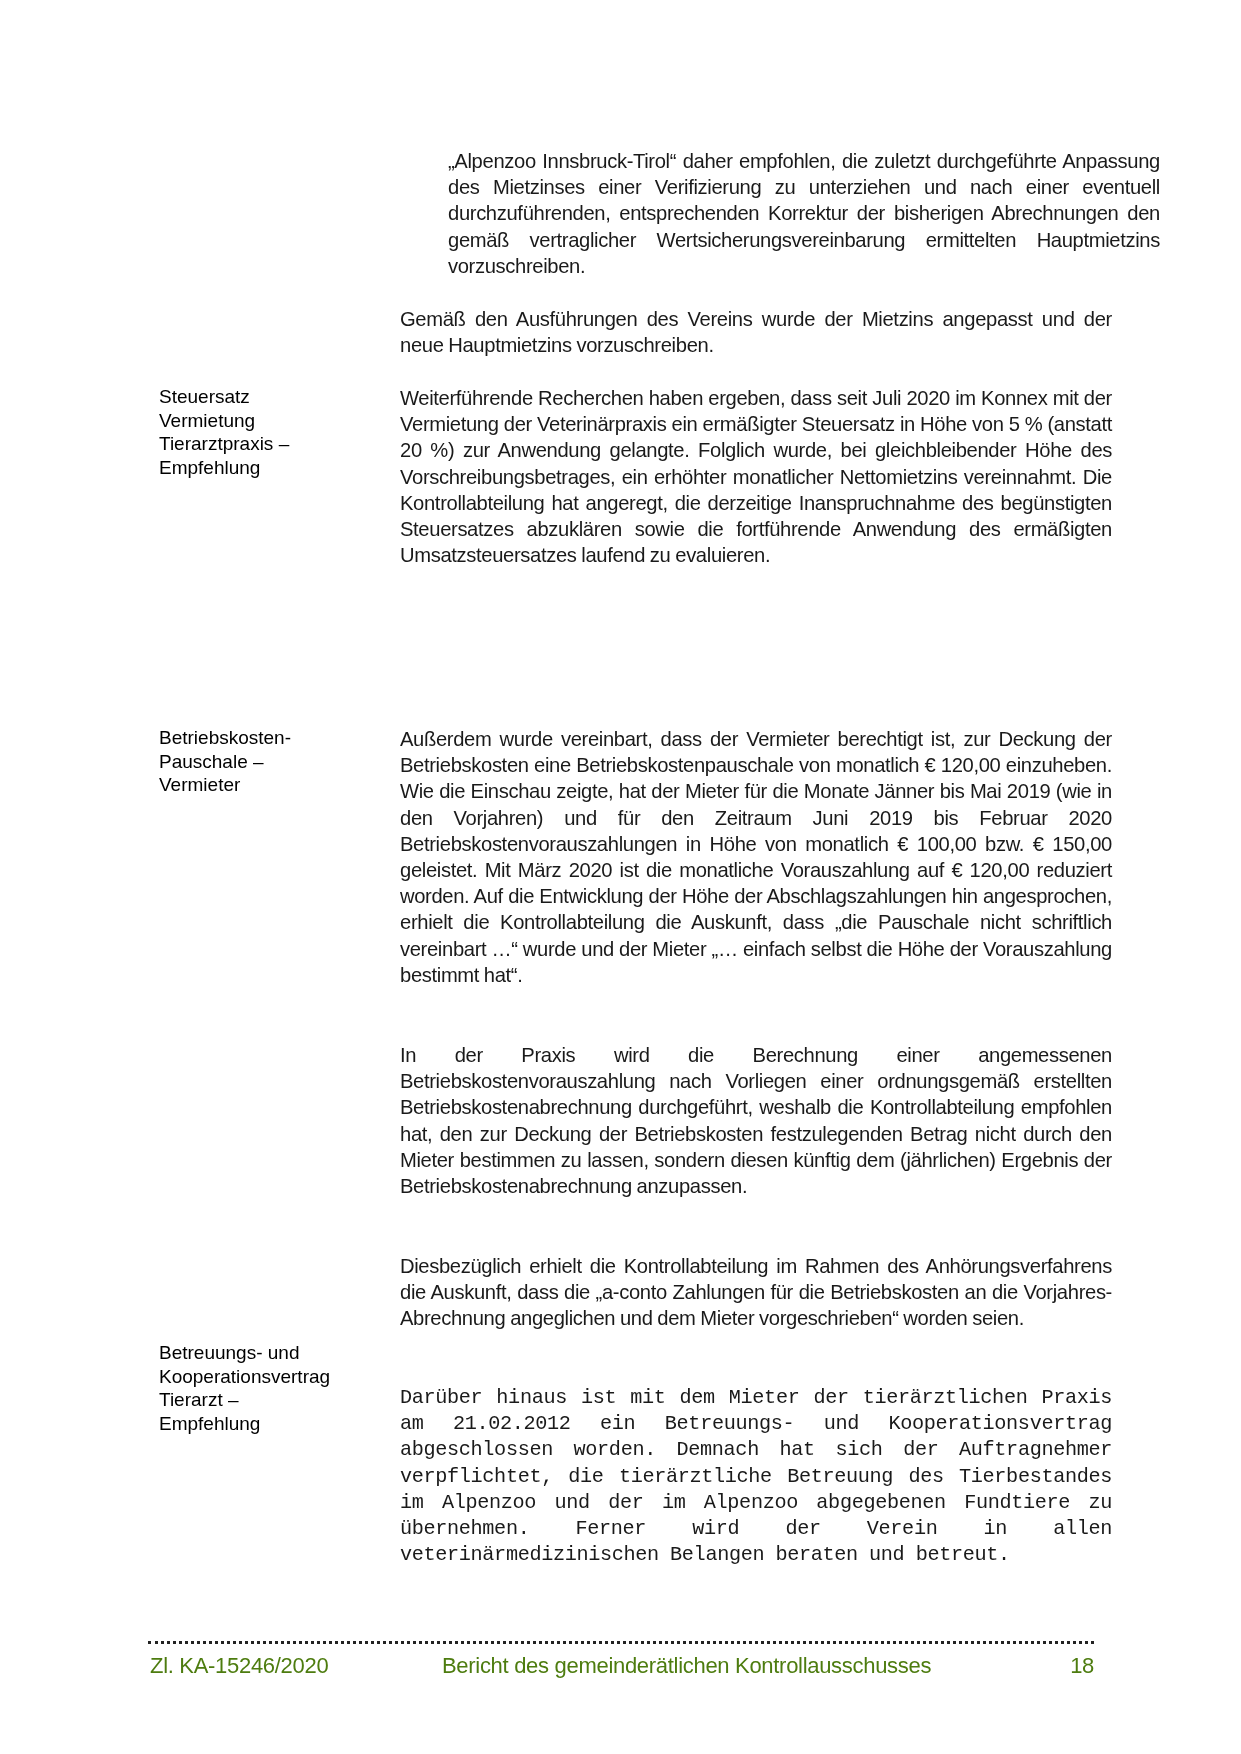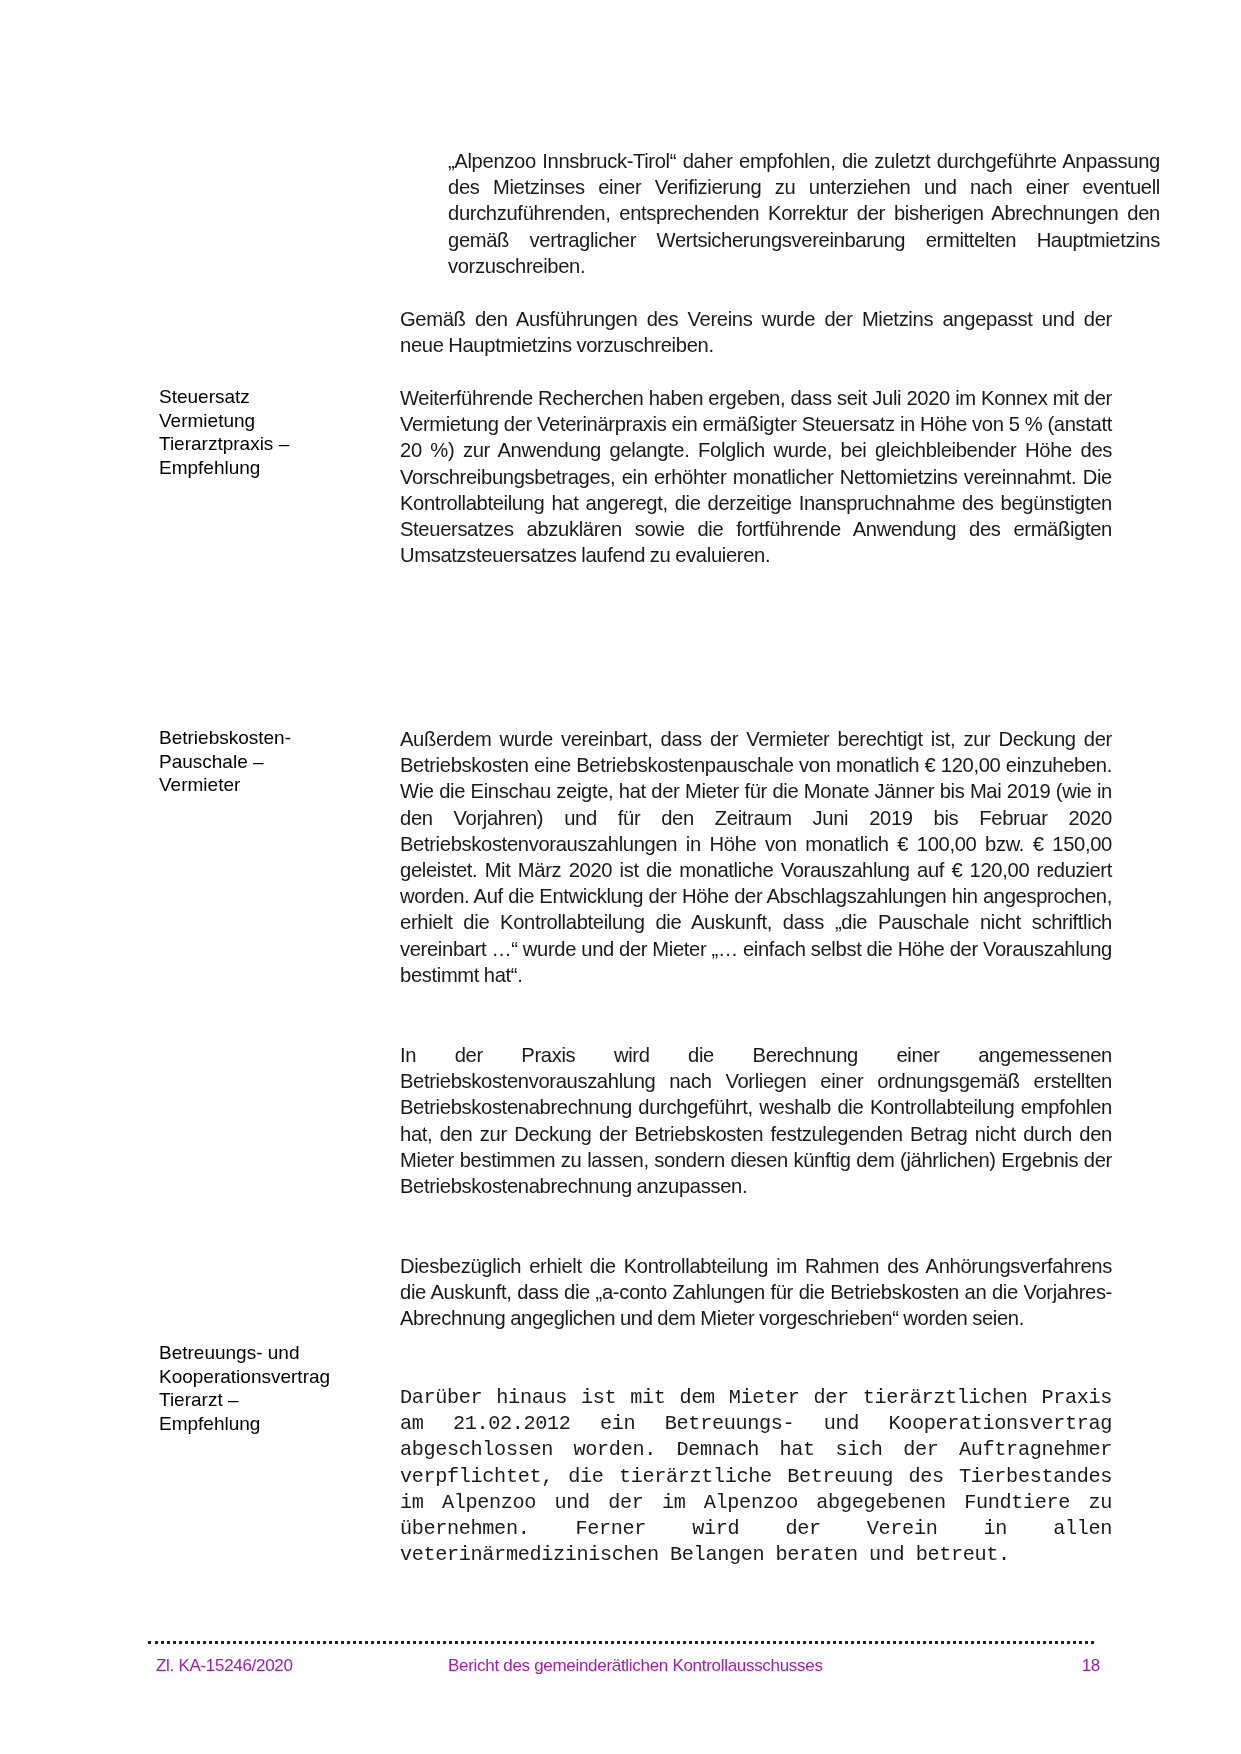--- a/index.html
+++ b/index.html
@@ -46,27 +46,27 @@
     .footer-dots {
       position: absolute;
       left: 148px;
       top: 1637px;
       width: 946px;
       height: 4px;
       border-bottom: 3px dotted #222;
     }
     .footer-row {
       position: absolute;
-      left: 156px;
+      left: 150px;
       top: 1652px;
       width: 944px;
       height: 28px;
-      font-size: 17px;
+      font-size: 22px;
       line-height: 28px;
-      color: #a21caf;
+      color: #4d7c0f;
       letter-spacing: -0.3px;
     }
     .footer-left { position: absolute; left: 0; top: 0; }
     .footer-center { position: absolute; left: 292px; top: 0; }
     .footer-right { position: absolute; right: 0; top: 0; }
   </style>
 </head>
 <body>
 
 <div class="page">

